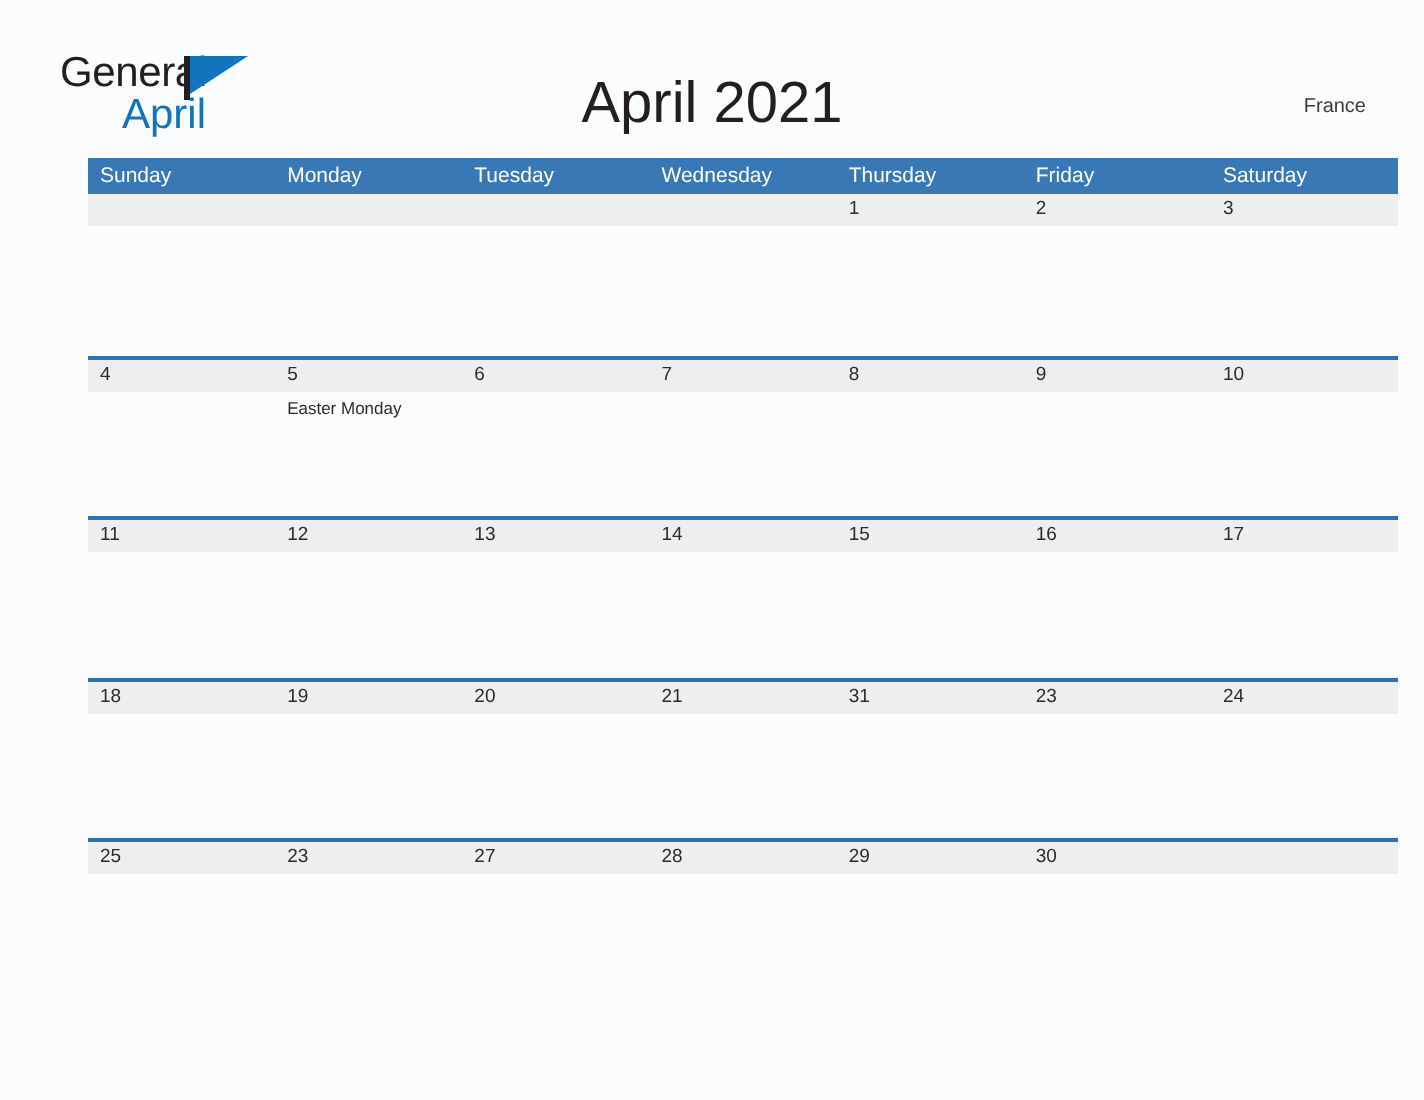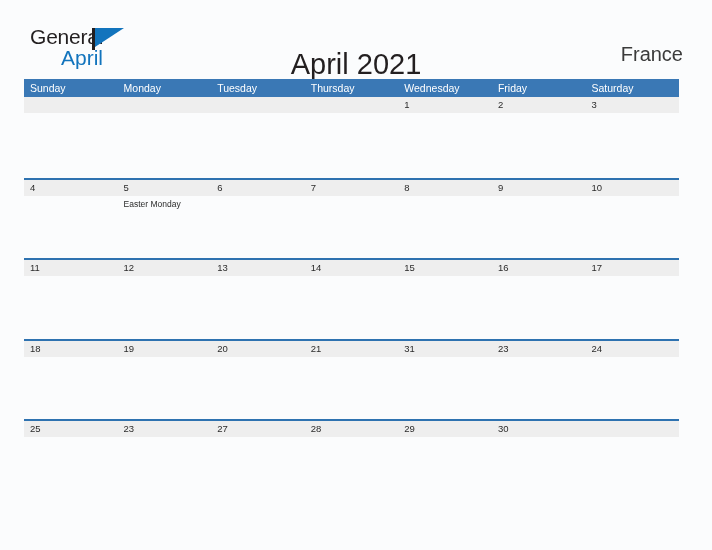--- a/index.html
+++ b/index.html
@@ -76,37 +76,37 @@
   }
   .cal-title {
     position: absolute;
     left: 0;
     right: 0;
     top: 31px;
     text-align: center;
     font-size: 29px;
     color: #231f20;
     font-weight: normal;
-    margin: 16px;
+    margin: 4px;
     line-height: 34px;
   }
   .country {
     position: absolute;
     right: 29px;
     top: 45px;
-    font-size: 20px;
+    font-size: 10px;
     color: #3b3b3b;
     line-height: 18px;
     white-space: nowrap;
   }
 
   
   .calendar {
     position: absolute;
-    left: 24px;
+    left: 44px;
     top: 79px;
     width: 655px;
   }
   .weekday-row {
     display: flex;
     background: #3a78b5;
     height: 18px;
   }
   .weekday {
     flex: 1 1 0;
@@ -186,22 +186,22 @@
     <div class="country">France</div>
 
   </div>
 
   <div class="calendar">
 
     <div class="weekday-row">
       <div class="weekday">Sunday</div>
       <div class="weekday">Monday</div>
       <div class="weekday">Tuesday</div>
+      <div class="weekday">Wednesday</div>
       <div class="weekday">Thursday</div>
-      <div class="weekday">Wednesday</div>
       <div class="weekday">Friday</div>
       <div class="weekday">Saturday</div>
     </div>
 
     <div id="weeks-container">
         <div class="week-row">
           <div class="day-band">
             <div class="day-cell empty-cell">
               <span class="day-num"></span>
             </div>

